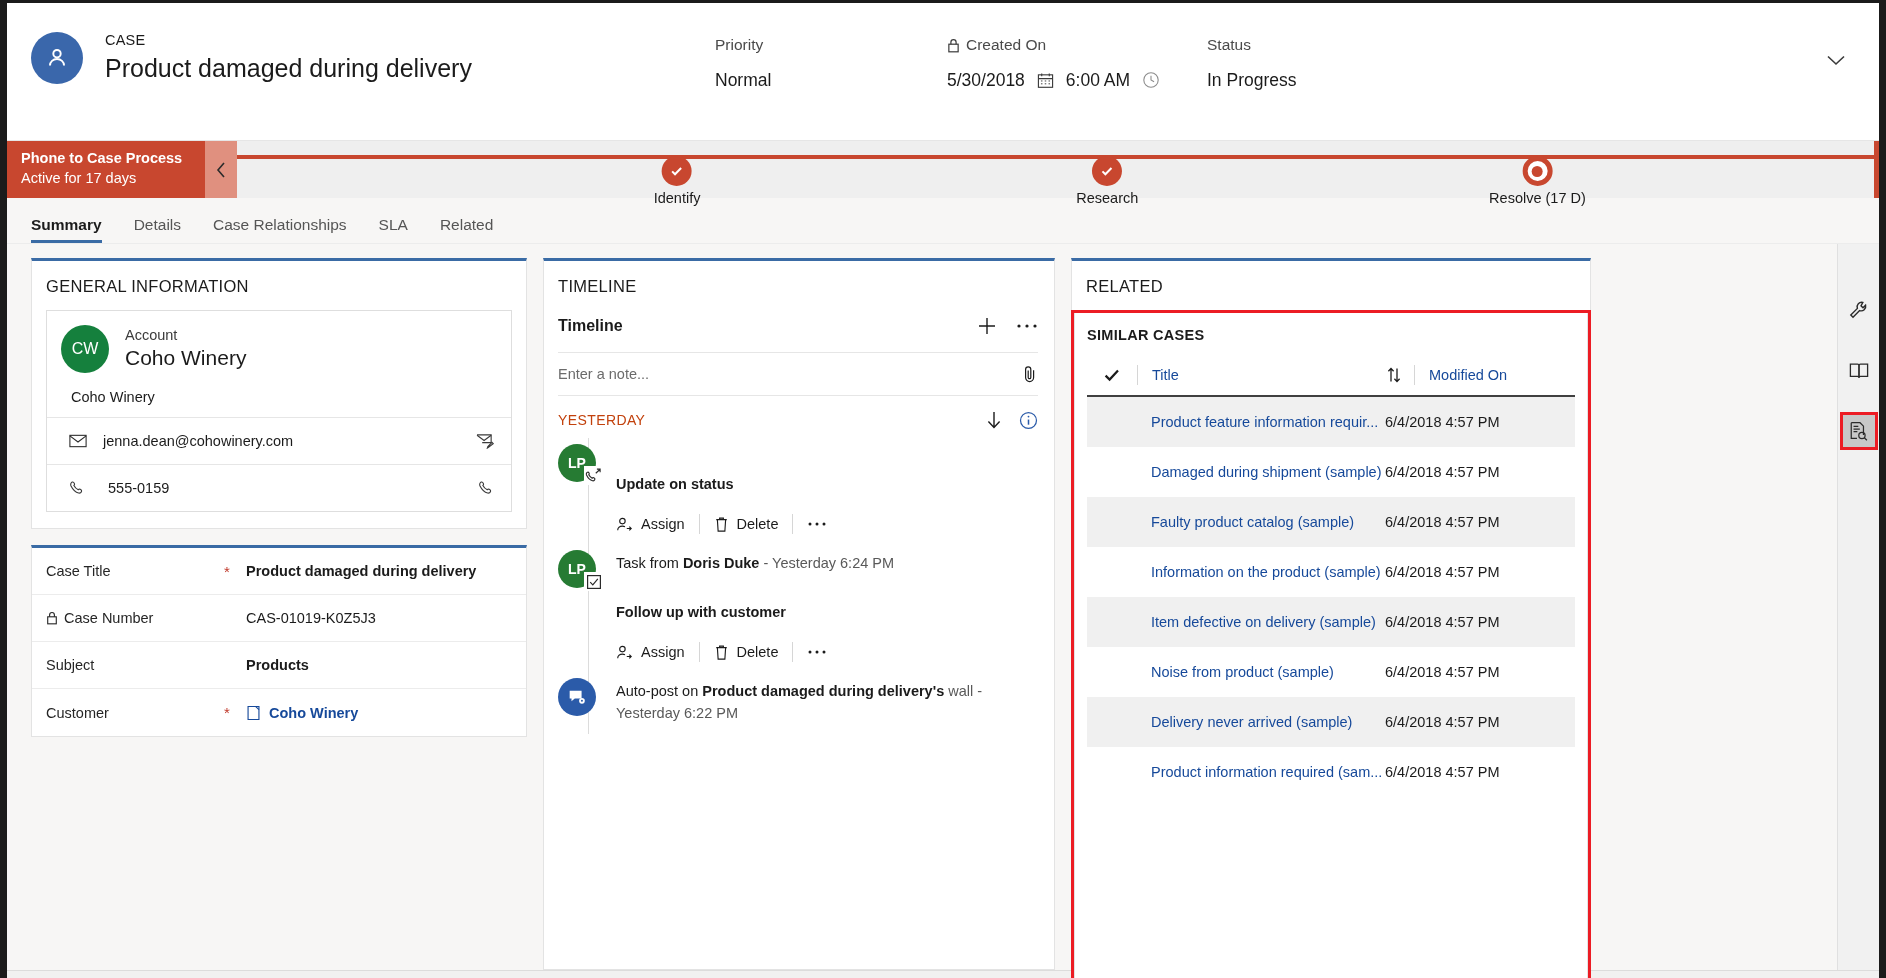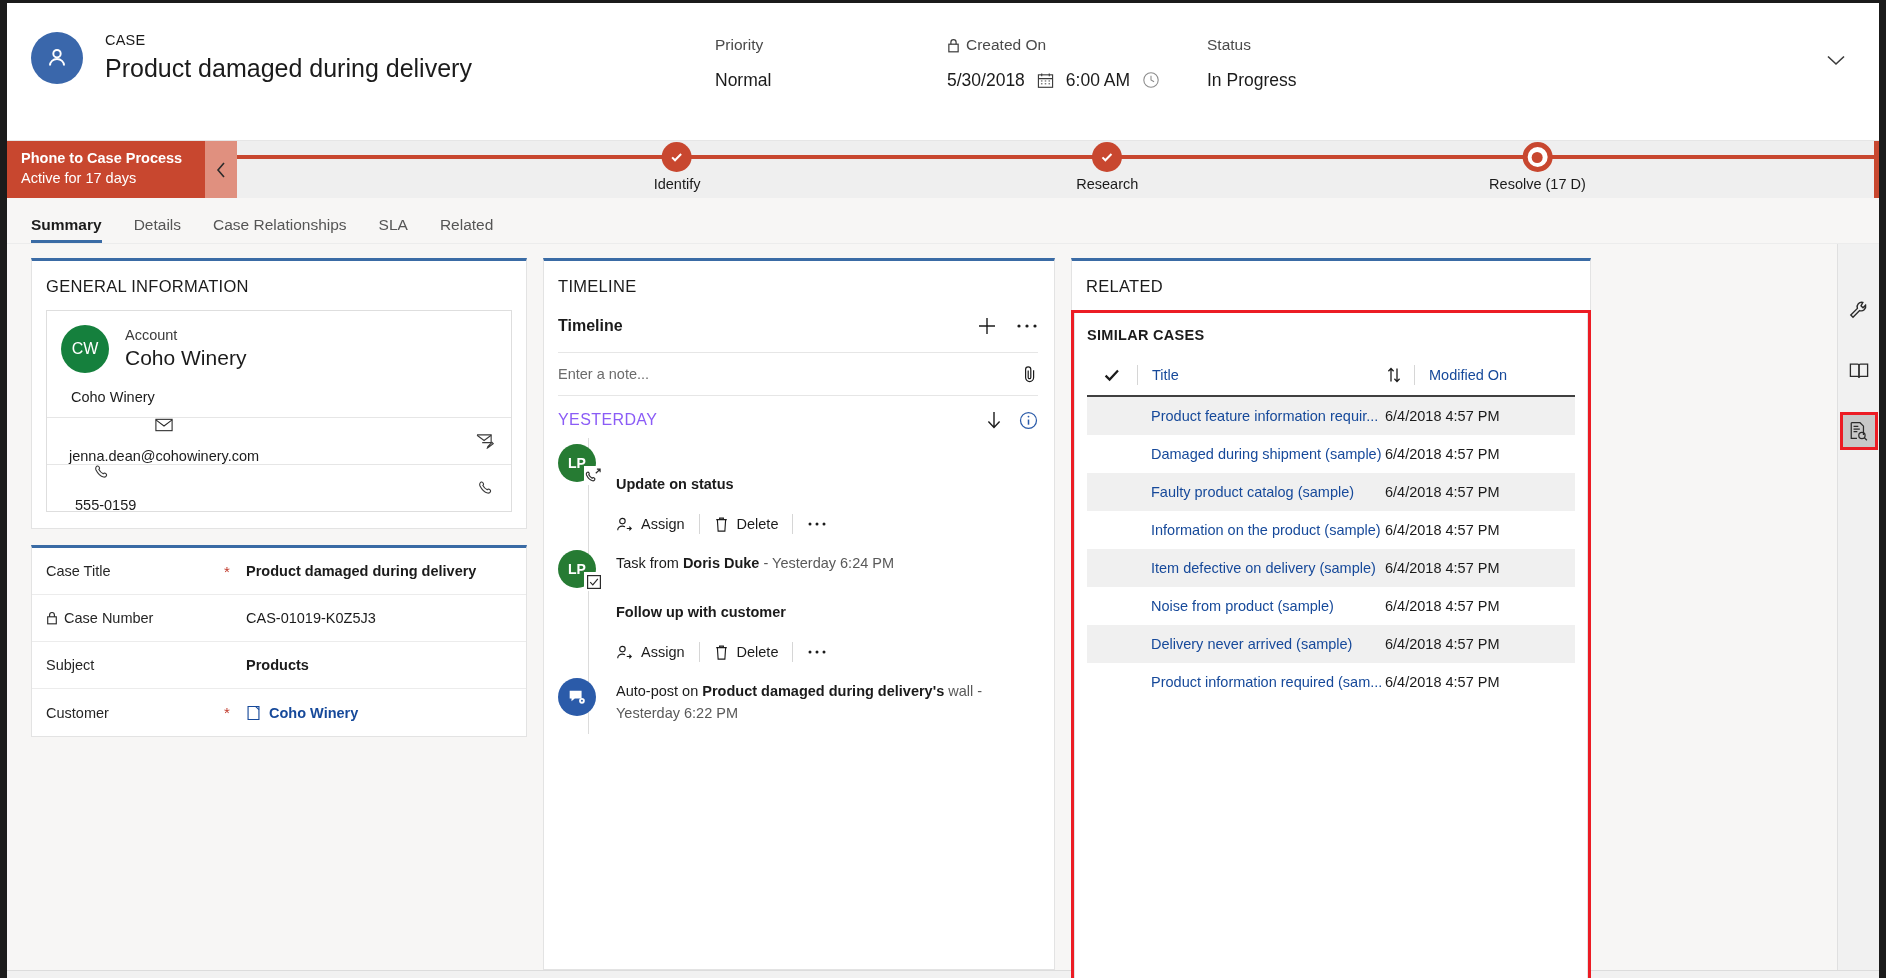--- a/index.html
+++ b/index.html
@@ -91,21 +91,21 @@
     cursor: pointer;
   }
   .bpf-stages {
     position: relative; flex: 1; background: #efefef;
   }
   .bpf-line {
     position: absolute; left: 0; right: 0; top: 14px;
     height: 4px; background: #c8472f;
   }
   .stage {
-    position: absolute; top: 0; transform: translateX(-50%);
+    position: absolute; top: 14px; transform: translateX(-50%);
     text-align: center; cursor: pointer;
   }
   .stage-dot {
     width: 30px; height: 30px; border-radius: 50%;
     background: #c8472f; margin: 1px auto 0;
     display: flex; align-items: center; justify-content: center;
   }
   .stage-dot.current {
     background: #ffffff; border: 5px solid #c8472f;
   }
@@ -167,21 +167,21 @@
   }
   .contact-meta { margin-left: 16px; }
   .contact-kind { font-size: 14.5px; color: #3b3b3b; line-height: 18px; }
   .contact-name { font-size: 21px; color: #1b1b1b; line-height: 28px; }
   .contact-sub { font-size: 14.5px; color: #1b1b1b; padding: 6px 0 12px 24px; }
   .contact-row {
     display: flex; align-items: center; justify-content: space-between;
     border-top: 1px solid #e6e6e6; height: 47px;
     padding: 0 16px 0 22px;
   }
-  .contact-row .left { display: flex; align-items: center; gap: 16px; flex-direction: column; }
+  .contact-row .left { display: flex; align-items: center; gap: 16px; }
   .contact-row .txt { font-size: 14.5px; color: #1b1b1b; }
   .contact-row.phone .txt { padding-left: 6px; }
 
   .fields-card { margin-top: 16px; }
   .frow {
     display: flex; align-items: center; height: 47px;
     border-bottom: 1px solid #ececec; padding: 0 16px 0 14px;
   }
   .frow:last-child { border-bottom: none; }
   .flabel {
@@ -208,21 +208,21 @@
     margin: 8px 16px 0 14px; border-top: 1px solid #e6e6e6;
     border-bottom: 1px solid #e6e6e6;
     height: 44px; display: flex; align-items: center;
     justify-content: space-between;
   }
   .tl-note .ph { font-size: 14.5px; color: #6b6b6b; }
   .tl-daterow {
     display: flex; align-items: center; justify-content: space-between;
     padding: 14px 16px 8px 14px;
   }
-  .tl-daterow .d { font-size: 16px; color: #8b5cf6; letter-spacing: .4px; }
+  .tl-daterow .d { font-size: 14px; color: #c2410c; letter-spacing: .4px; }
   .tl-daterow .r { display: flex; align-items: center; gap: 16px; }
   .tl-items { position: relative; padding-left: 14px; }
   .tl-spine {
     position: absolute; left: 44px; top: 0; bottom: 0;
     width: 1px; background: #dcdcdc;
   }
   .tl-item { position: relative; display: flex; padding: 6px 14px 10px 0; }
   .tl-icon-wrap { position: relative; width: 58px; flex: 0 0 58px; }
   .tl-bubble {
     width: 38px; height: 38px; border-radius: 50%;
@@ -272,21 +272,21 @@
   .sc-header {
     display: flex; align-items: center; height: 42px;
     border-bottom: 2px solid #404040;
   }
   .sc-check { width: 50px; display: flex; justify-content: center; }
   .sc-vr { width: 1px; height: 20px; background: #d6d6d6; }
   .sc-th-title { flex: 1; padding-left: 14px; font-size: 14.5px; color: #16499a; cursor: pointer; }
   .sc-sort { width: 40px; display: flex; justify-content: center; cursor: pointer; }
   .sc-th-mod { width: 160px; padding-left: 14px; font-size: 14.5px; color: #16499a; cursor: pointer; }
   .sc-row {
-    display: flex; align-items: center; height: 38px; cursor: pointer;
+    display: flex; align-items: center; height: 50px; cursor: pointer;
   }
   .sc-row.alt { background: #f0f0f0; }
   .sc-cell-title {
     flex: 1; padding-left: 64px; font-size: 14.5px; color: #16499a;
     white-space: nowrap; overflow: hidden; text-overflow: ellipsis;
   }
   .sc-cell-mod { width: 190px; font-size: 14.5px; color: #1b1b1b; }
 
   
   .rail {

